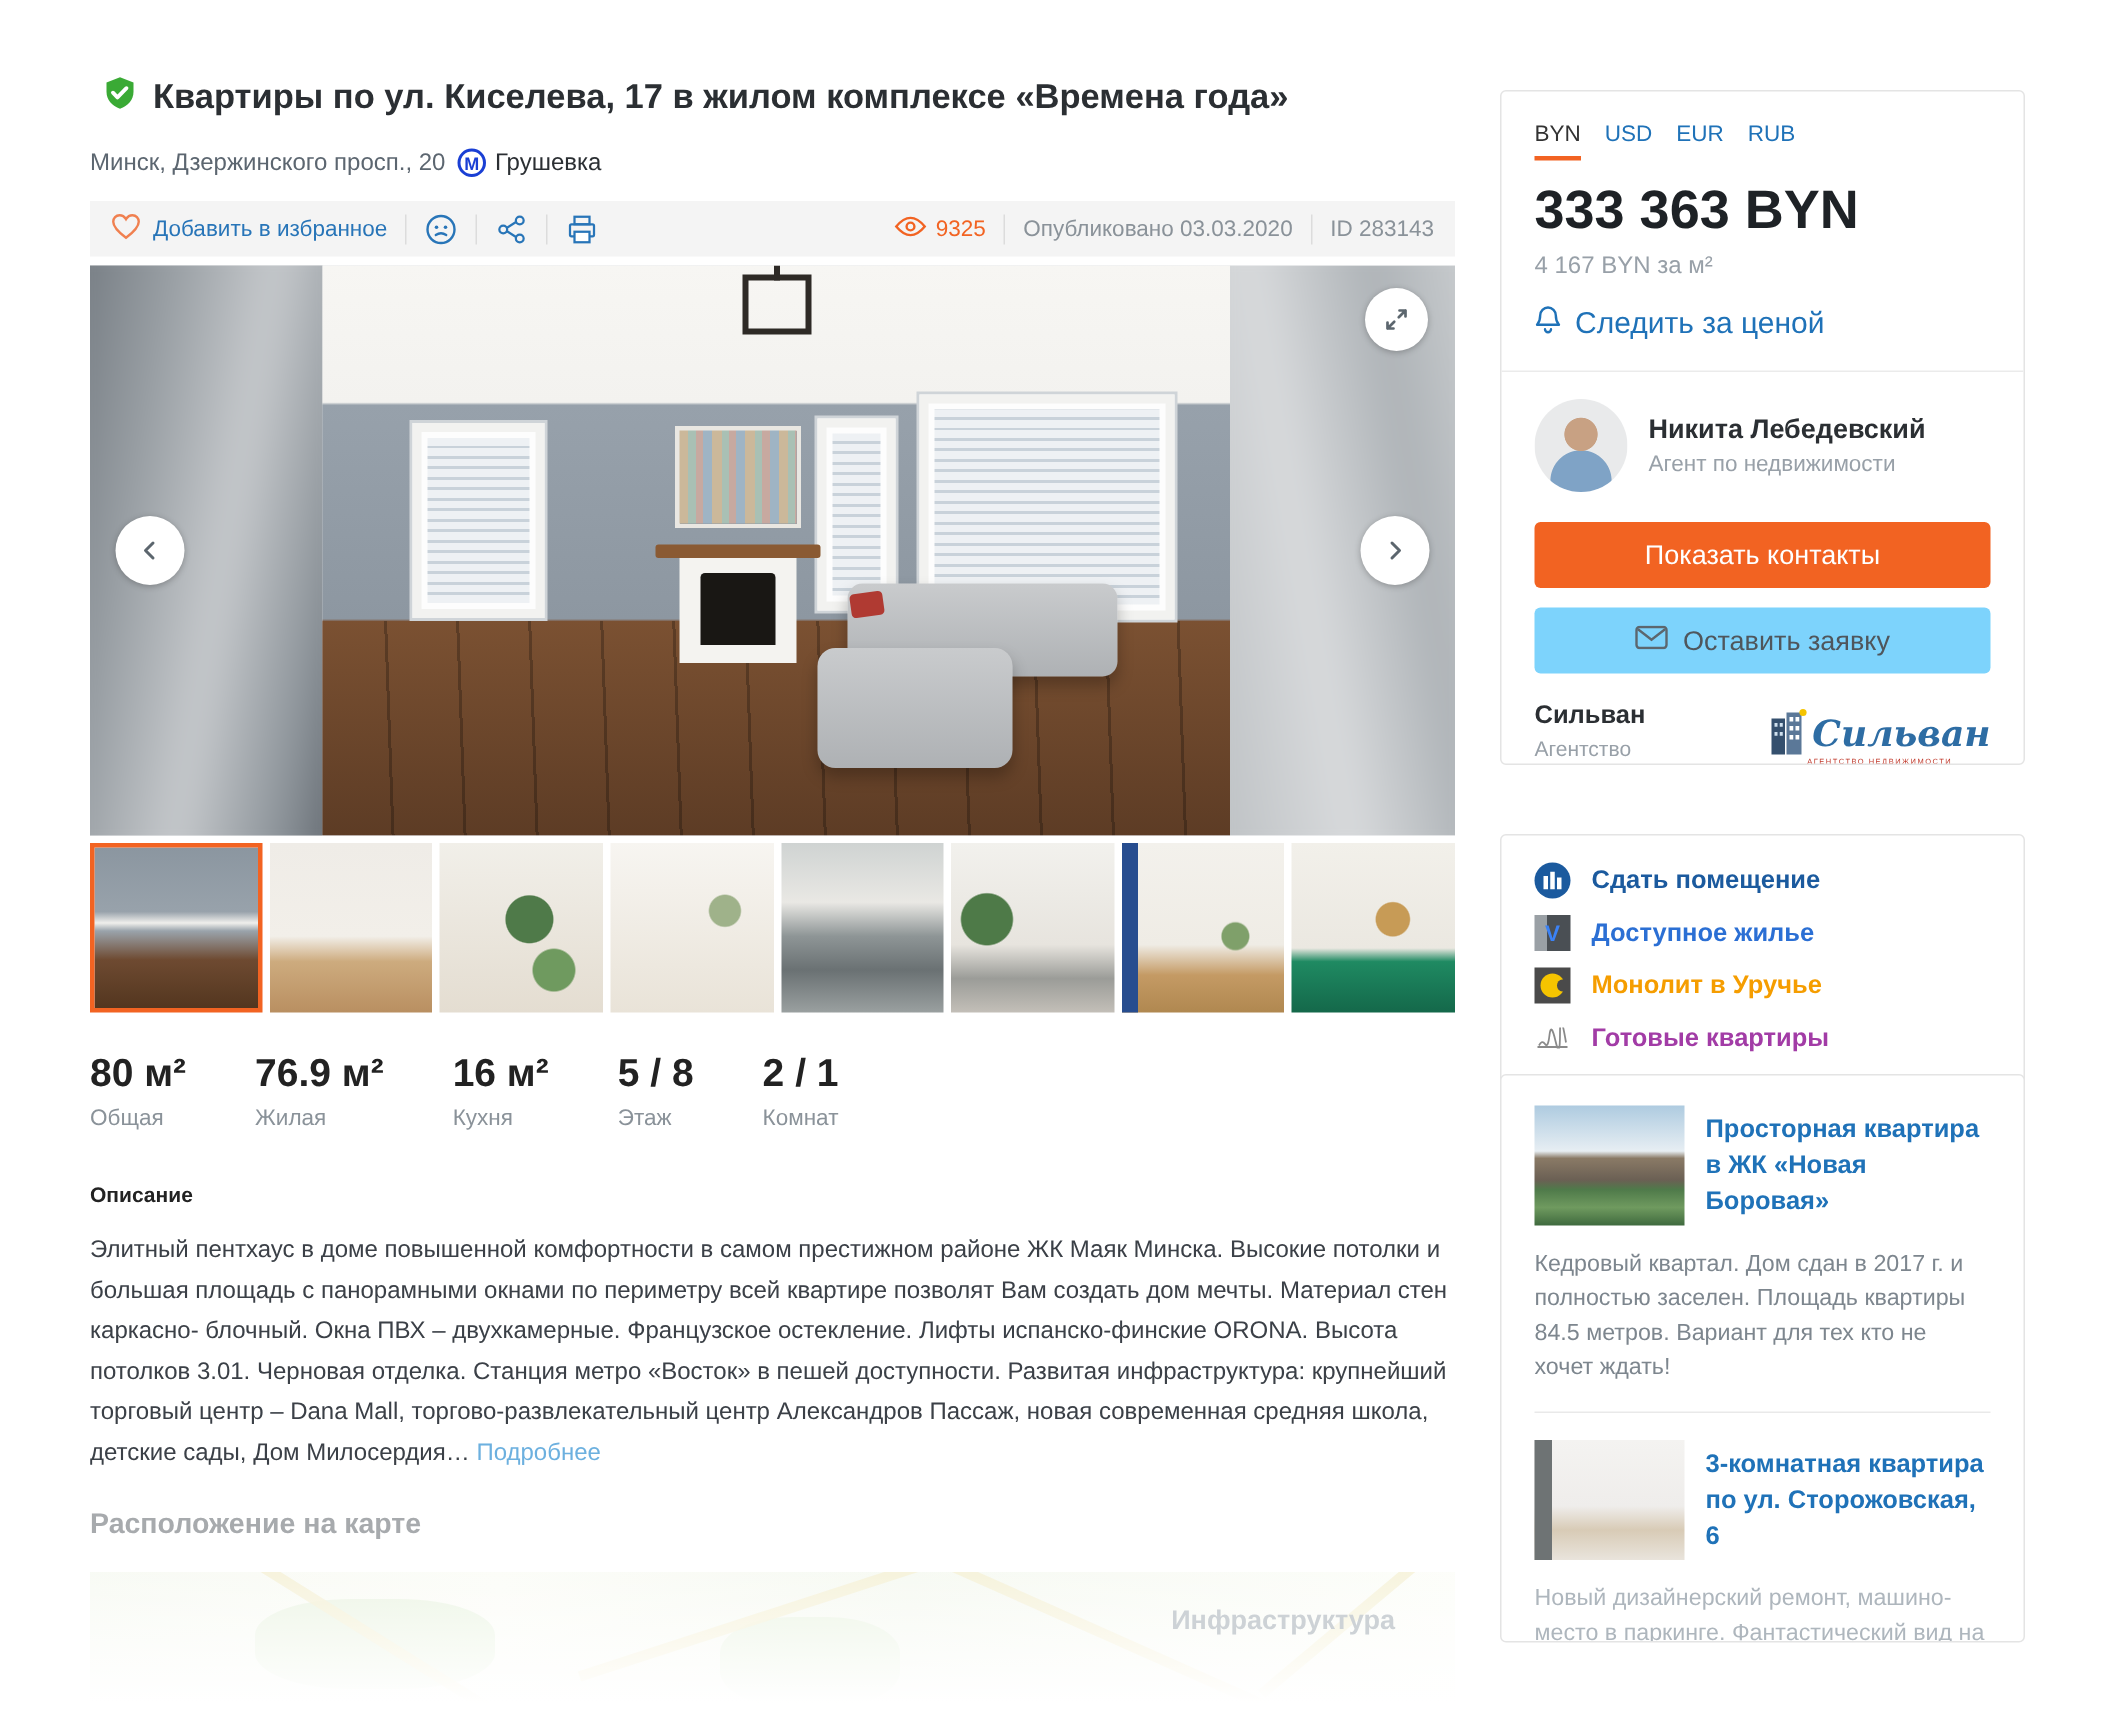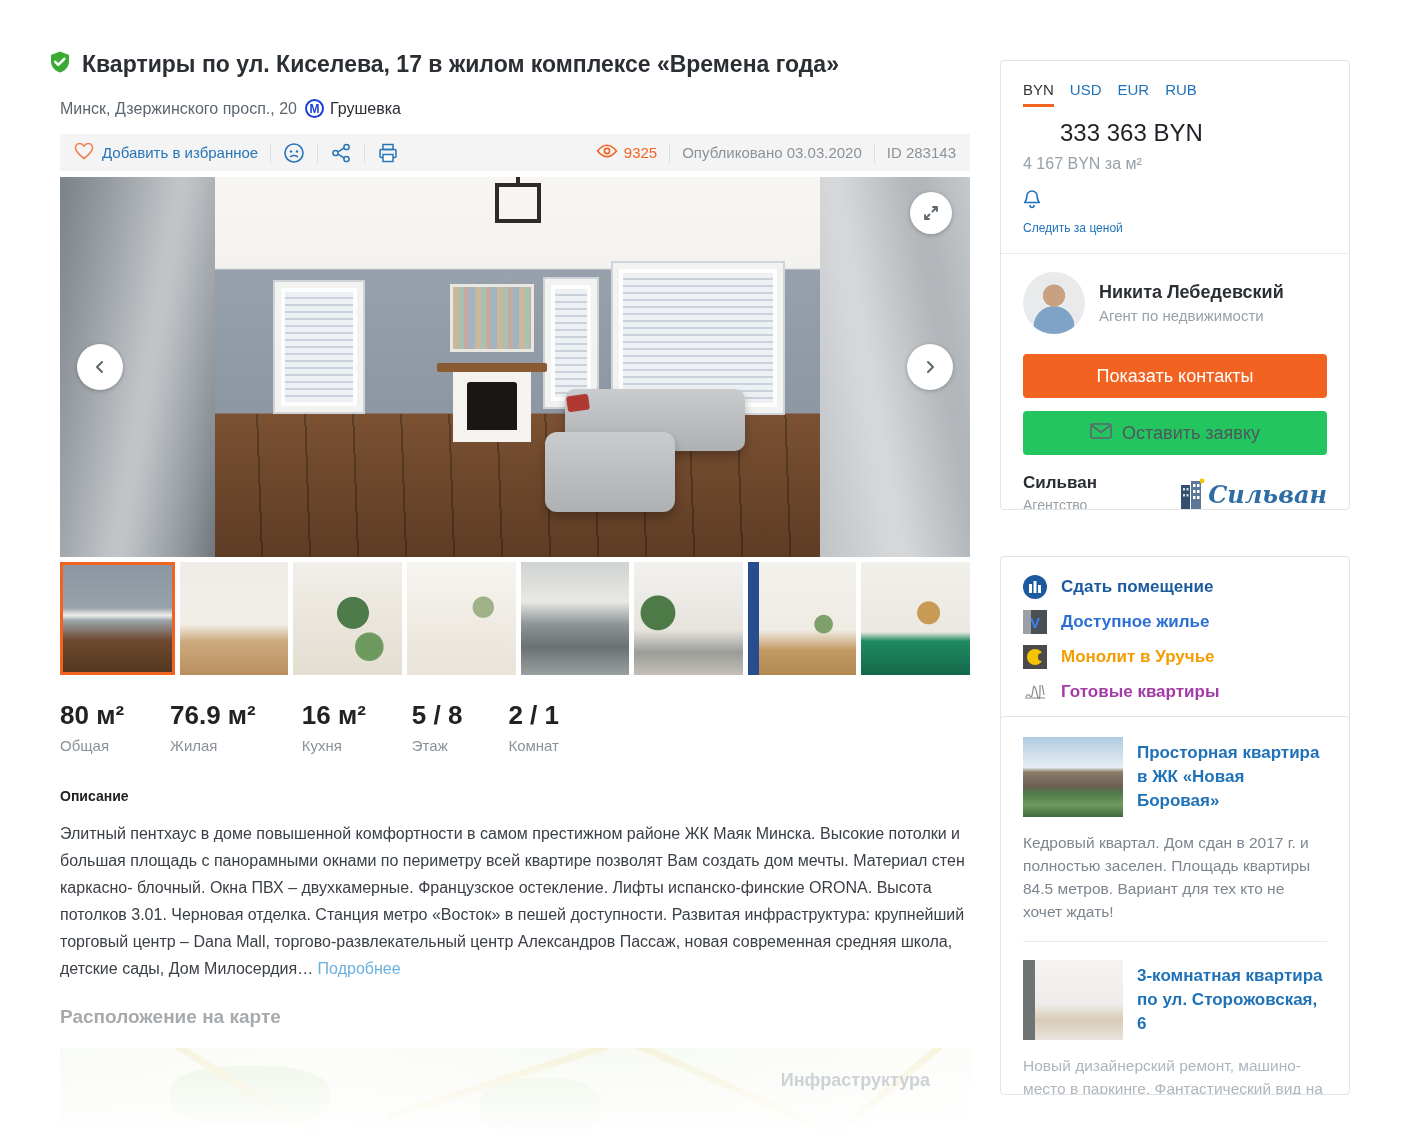--- a/index.html
+++ b/index.html
@@ -1,20 +1,20 @@
 <!DOCTYPE html>
 <html><head>
 <meta charset="utf-8">
 <style>
   * { margin:0; padding:0; box-sizing:border-box; }
   body { font-family:"Liberation Sans", sans-serif; background:#fff; }
   .page { position:relative; width:1410px; height:1140px; background:#fff; overflow:hidden; }
 
   
-  .title-row { position:absolute; left:48px; top:50px; display:flex; align-items:center; gap:10px; }
+  .title-row { position:absolute; left:68px; top:50px; display:flex; align-items:center; gap:10px; }
   .title-row h1 { font-size:23px; font-weight:bold; color:#2b2f33; }
   .loc-row { position:absolute; left:60px; top:99px; display:flex; align-items:flex-end; gap:8px; font-size:16px; color:#5c6670; }
   .metro { display:flex; align-items:center; gap:6px; color:#2b2f33; }
   .metro-badge { width:19px; height:19px; border:2px solid #1a3fd4; border-radius:50%; color:#1a3fd4; font-weight:bold; font-size:12px; display:flex; align-items:center; justify-content:center; }
 
   
   .toolbar { position:absolute; left:60px; top:134px; width:910px; height:37px; background:#f4f4f4; display:flex; align-items:center; padding:0 14px; font-size:15px; }
   .tb-left { display:flex; align-items:center; gap:12px; }
   .fav { display:flex; align-items:center; gap:8px; color:#2875b8; cursor:pointer; }
   .tb-sep { width:1px; height:20px; background:#dcdcdc; }
@@ -81,30 +81,30 @@
   .map-green { position:absolute; width:160px; height:60px; background:#e4f0da; border-radius:40%; opacity:.8; }
   .map-fade { position:absolute; inset:0; background:linear-gradient(180deg,rgba(255,255,255,.25) 0%, #ffffff 95%); }
   .map-label { position:absolute; right:40px; top:22px; font-size:18px; font-weight:bold; color:#cdd2d6; }
 
   
   .sbox { position:absolute; left:1000px; width:350px; border:1px solid #e4e4e4; border-radius:4px; background:#fff; overflow:hidden; }
   .box-price { top:60px; height:450px; padding:20px 22px; }
   .cur-tabs { display:flex; gap:16px; font-size:15px; }
   .cur-tab { color:#1f72b8; cursor:pointer; padding-bottom:6px; }
   .cur-tab.active { color:#333; border-bottom:3px solid #f26322; }
-  .price { font-size:24px; font-weight:normal; color:#1e2226; margin-top:12px;margin-left:37px; }
+  .price { font-size:36px; font-weight:bold; color:#1e2226; margin-top:12px; }
   .per-m2 { font-size:16px; color:#98a0a8; margin-top:8px; }
-  .watch { display:flex; gap:9px; color:#1f72b8; font-size:12px; margin-top:16px; cursor:pointer;flex-direction:column; }
+  .watch { display:flex; align-items:center; gap:9px; color:#1f72b8; font-size:20px; margin-top:16px; cursor:pointer; }
   .sb-div { border-top:1px solid #ebebeb; margin:18px -22px 0; }
   .agent { display:flex; align-items:center; gap:14px; margin-top:18px; }
   .avatar { width:62px; height:62px; border-radius:50%; background:radial-gradient(circle at 50% 38%, #c8a183 0 22%, transparent 23%),radial-gradient(circle at 50% 88%, #7fa3c6 0 32%, transparent 33%),#e9eaeb; position:relative; overflow:hidden; }
   .agent-name { font-size:18px; font-weight:bold; color:#2b2f33; }
   .agent-role { font-size:15px; color:#98a0a8; margin-top:4px; }
   .btn-orange { margin-top:20px; width:100%; height:44px; background:#f26322; color:#fff; border:none; border-radius:4px; font-size:18px; font-family:inherit; cursor:pointer; }
-  .btn-gray { margin-top:13px; width:100%; height:44px; background:#22c55e; color:#4f565c; border:none; border-radius:4px; font-size:18px; font-family:inherit; cursor:pointer; display:flex; align-items:center; justify-content:center; gap:10px; }
+  .btn-gray { margin-top:13px; width:100%; height:44px; background:#7dd3fc; color:#4f565c; border:none; border-radius:4px; font-size:18px; font-family:inherit; cursor:pointer; display:flex; align-items:center; justify-content:center; gap:10px; }
   .agency { display:flex; margin-top:18px; justify-content:space-between; align-items:flex-start; }
   .agency-name { font-size:17px; font-weight:bold; color:#2b2f33; }
   .agency-type { font-size:14px; color:#98a0a8; margin-top:4px; }
   .agency-logo { text-align:center; margin-top:4px; cursor:pointer; }
   .logo-row { display:flex; align-items:center; gap:3px; }
   .logo-script { font-size:24px; font-style:italic; font-weight:bold; color:#2e6da4; font-family:"DejaVu Serif", serif; }
   .logo-cap { font-size:5px; color:#c0392b; letter-spacing:1px; text-transform:uppercase; }
 
   .box-links { top:528px; height:167px; padding:18px 22px; display:flex; flex-direction:column; justify-content:space-between;margin-top:28px; }
   .qlink { display:flex; align-items:center; gap:14px; font-size:17px; font-weight:bold; cursor:pointer; }

